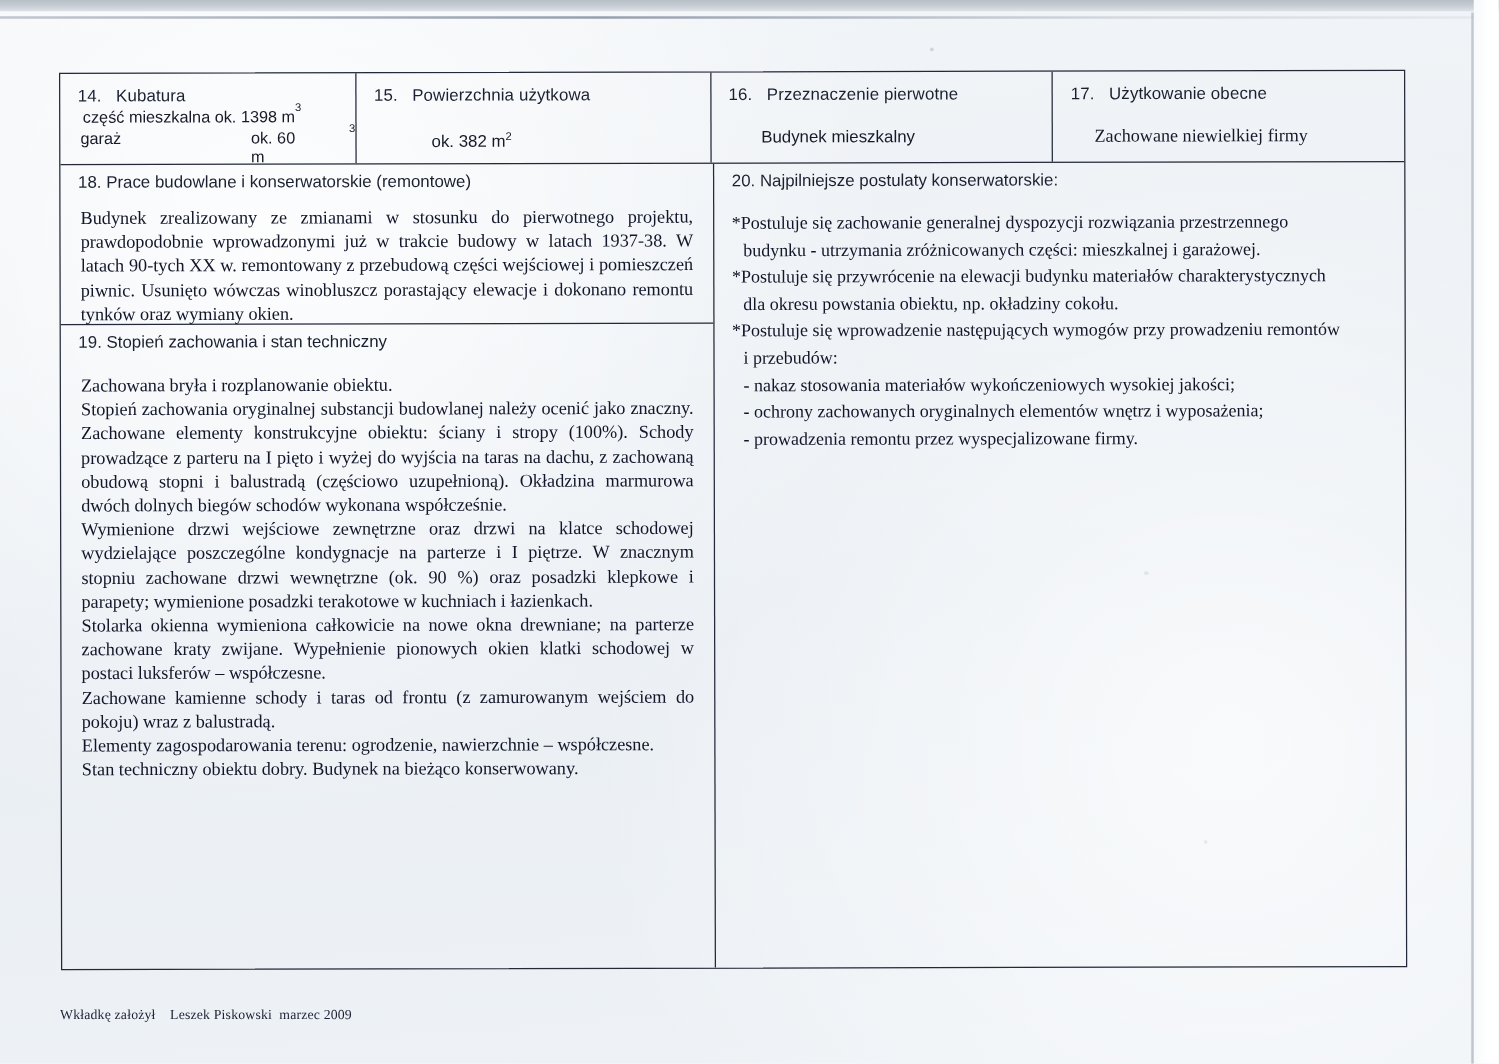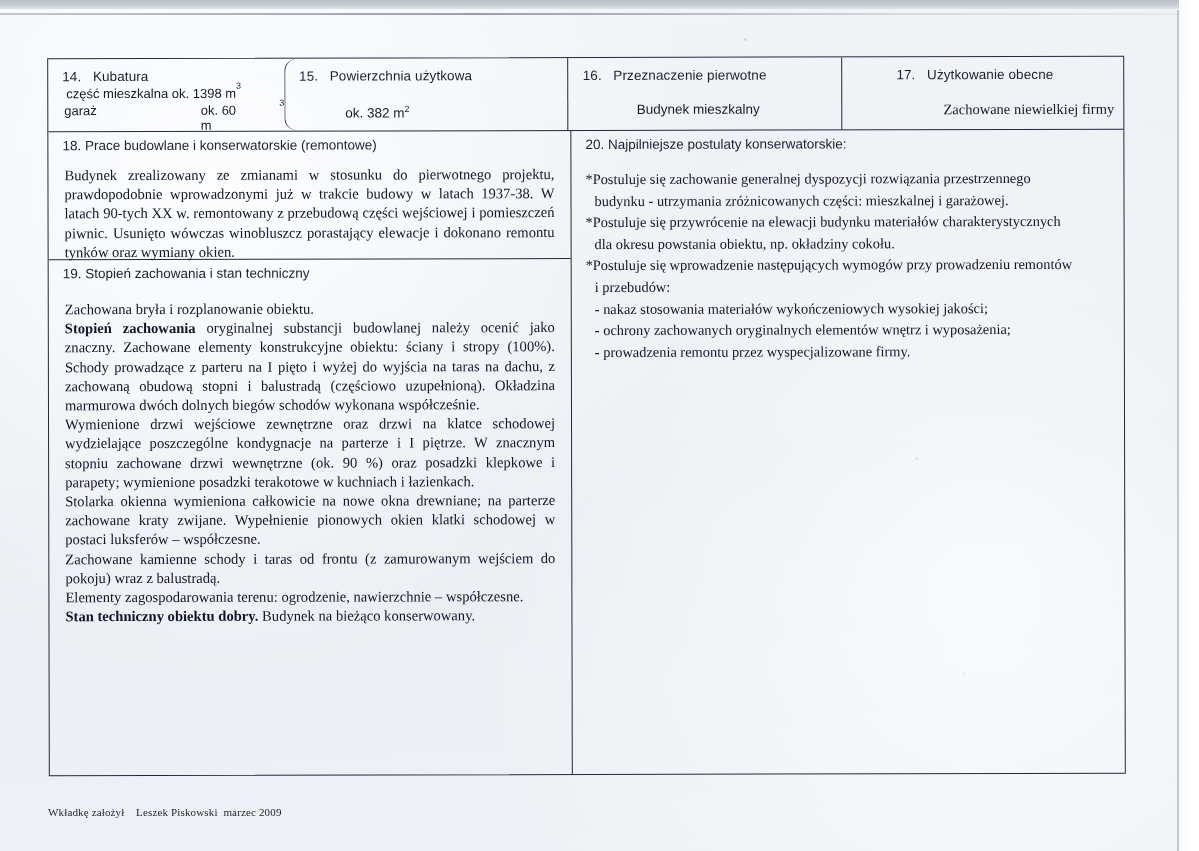--- a/index.html
+++ b/index.html
@@ -92,23 +92,23 @@
   .cell {
     box-sizing: border-box;
     position: relative;
     padding: 6px 0 0 0;
   }
   .cell + .cell {
     border-left: 1.4px solid #23293a;
   }
 
   #cell-14 { width: 237px; }
-  #cell-15 { width: 285px; border-radius: 13px; }
+  #cell-15 { width: 285px; }
   #cell-16 { width: 275px; }
-  #cell-17 { width: 283px; padding-left: 40px; }
+  #cell-17 { width: 283px; }
 
   #col-left  { width: 522px; }
   #col-right { width: 553px; border-left: 1.4px solid #23293a; box-sizing: border-box; }
 
   
   .field-label {
     font-family: "Liberation Sans", "DejaVu Sans", sans-serif;
     font-size: 13.5px;
     letter-spacing: .1px;
     color: #1a2030;
@@ -133,21 +133,20 @@
     font-family: "Liberation Sans", "DejaVu Sans", sans-serif;
     font-size: 13.5px;
     padding-left: 60px;
     margin-top: 22px;
   }
   #cell-16 .use-val,
   #cell-17 .use-val {
     font-family: "Liberation Sans", "DejaVu Sans", sans-serif;
     font-size: 13.5px;
     margin-top: 19px;
-    margin-left: 28px;
   }
   #cell-16 .use-val { padding-left: 40px; }
   #cell-17 .use-val { padding-left: 33px; font-family: "Liberation Serif","DejaVu Serif",serif; font-size: 14.5px; }
 
   
   .section-head {
     font-family: "Liberation Sans", "DejaVu Sans", sans-serif;
     font-size: 13.5px;
     color: #1a2030;
     padding: 6px 0 0 14px;
@@ -168,21 +167,21 @@
     line-height: 19.2px;
     color: #12162a;
     text-align: justify;
     text-justify: inter-word;
     padding: 0 16px 0 16px;
     margin: 0;
   }
   #sec-18-text { margin-top: 13px; }
   #sec-19-lead { margin-top: 19px; }
   .tight { margin-top: 0; }
-  .b { font-weight: bold; }
+  .b { font-weight: normal; }
 
   
   #sec-20-text {
     font-family: "Liberation Serif", "DejaVu Serif", serif;
     font-size: 14.4px;
     line-height: 21.6px;
     color: #12162a;
     padding: 0 18px 0 14px;
     margin-top: 17px;
   }

